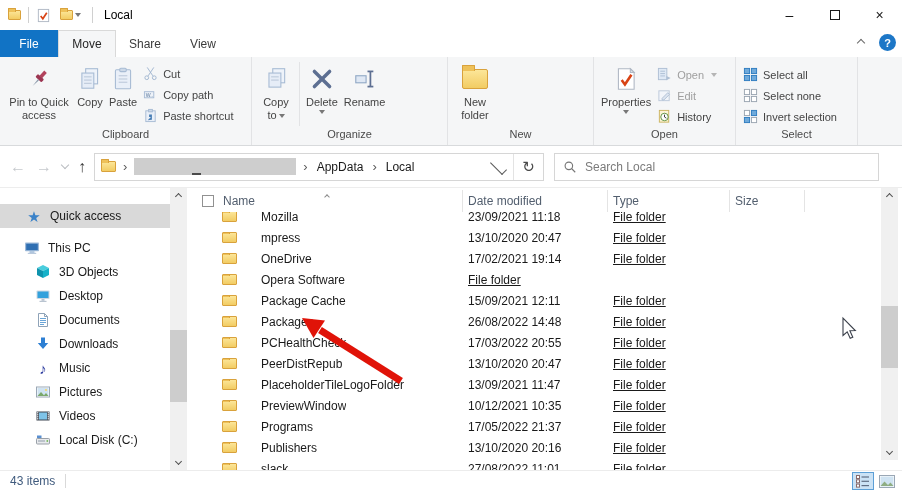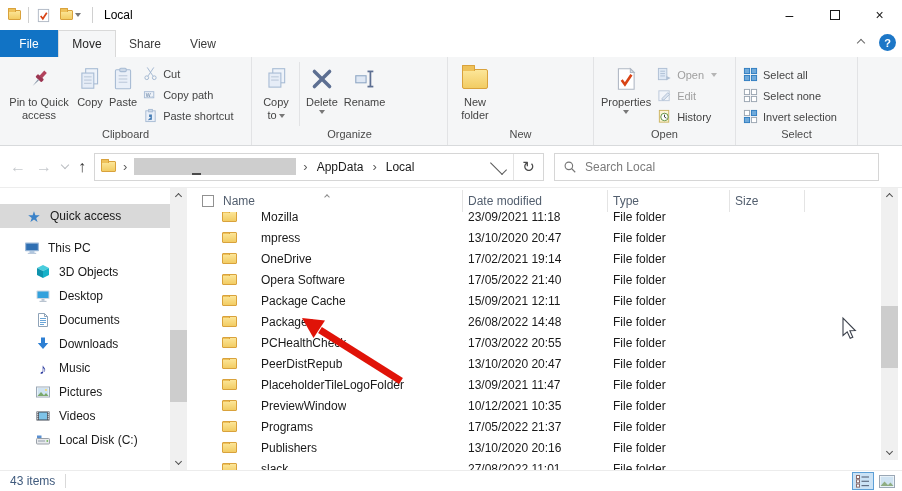--- a/index.html
+++ b/index.html
@@ -92,21 +92,21 @@
   .hdr-extra { width:60px; border-right:none; }
   .hdr-checkbox { width:12px; height:12px; border:1px solid #919191; background:#fff; margin:0 9px 0 7px; flex:none; }
   .sort-caret { position:absolute; left:130px; top:-2px; color:#8a8a8a; }
   .sort-caret .chev { width:4px; height:4px; border-width:1.2px; }
   .rows-viewport { position:absolute; left:0; top:24px; width:100%; height:258px; overflow:hidden; }
   .rows-inner { margin-top:-6px; }
   .frow { display:flex; align-items:center; height:21px; cursor:default; }
   .fr-name { width:268px; display:flex; align-items:center; gap:24px; padding-left:27px; }
   .fr-name span { white-space:nowrap; overflow:hidden; }
   .fr-date { width:145px; padding-left:5px; }
-  .fr-type { width:122px; padding-left:5px; }
+  .fr-type { width:122px; padding-left:5px;text-decoration:underline; }
   .fr-size { width:75px; padding-left:5px; }
   
   .statusbar { position:absolute; left:0; top:470px; width:902px; height:21px; background:#fff; border-top:1px solid #ececec; display:flex; align-items:center; }
   .status-count { padding:0 10px; color:#3f5a7d; font-size:12px; }
   .status-sep { width:1px; height:14px; background:#d9d9d9; }
   .view-btns { position:absolute; right:4px; top:1px; display:flex; gap:2px; }
   .view-btn { width:22px; height:18px; display:flex; align-items:center; justify-content:center; border:1px solid transparent; }
   .view-btn.selected { border-color:#5c9fd6; background:#cbe2f5; }
   
   .overlay { position:absolute; left:0; top:0; width:902px; height:491px; pointer-events:none; z-index:60; }
@@ -566,21 +566,20 @@
             </div>
             <div class="fr-date">17/02/2021 19:14</div>
             <div class="fr-type">File folder</div>
             <div class="fr-size"></div>
           </div>
         <div class="frow">
             <div class="fr-name">
               <span class="folder"></span>
               <span>Opera Software</span>
             </div>
-            <div class="fr-date">17/05/2022 21:40</div>
             <div class="fr-type">File folder</div>
             <div class="fr-size"></div>
           </div>
         <div class="frow">
             <div class="fr-name">
               <span class="folder"></span>
               <span>Package Cache</span>
             </div>
             <div class="fr-date">15/09/2021 12:11</div>
             <div class="fr-type">File folder</div>

